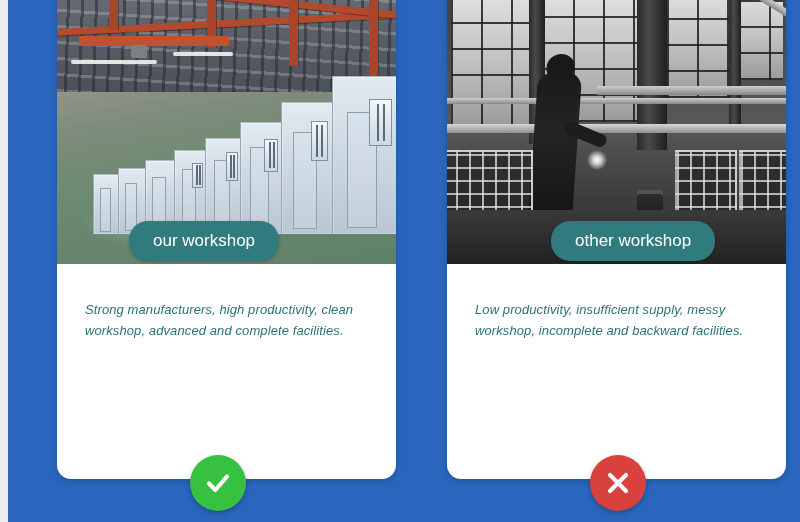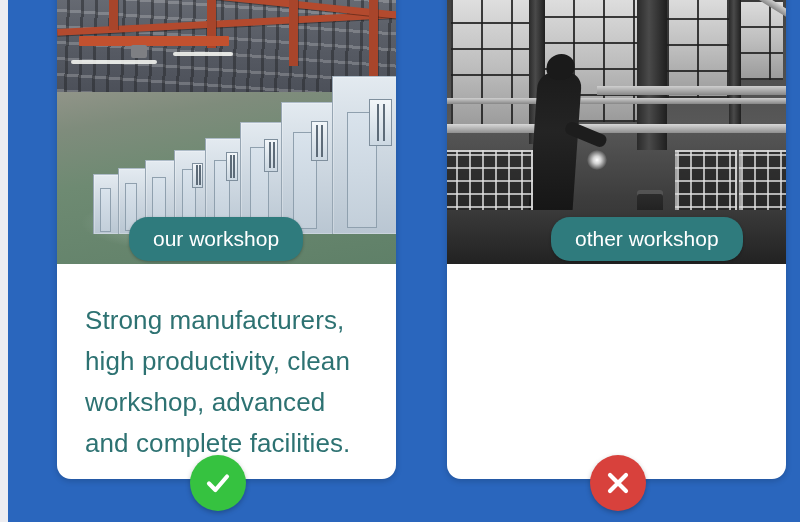--- a/index.html
+++ b/index.html
@@ -183,39 +183,40 @@
     box-shadow: inset 0 4px 0 rgba(200,200,200,.25);
   }
 
   
   .pill {
     position: absolute;
     left: 72px;
     bottom: 3px;
     background: #2f7b7d;
     color: #ffffff;
-    font-size: 21px;
+    font-size: 17px;
     line-height: 1;
     padding: 11px 24px 12px;
     border-radius: 19px;
     white-space: nowrap;
     box-shadow: 0 1px 3px rgba(0,0,0,0.25);
     z-index: 3;
   }
   .card.right .pill { left: 104px; }
 
   
   .card-body {
     padding: 36px 28px 0 28px;
   }
   .card-text {
     color: #2d7272;
-    font-size: 26px;
+    font-size: 13px;
     line-height: 1.58;
     letter-spacing: .1px;
+    font-style: italic;
   }
 
   
   .badge {
     position: absolute;
     width: 56px;
     height: 56px;
     border-radius: 50%;
     z-index: 6;
     display: flex;
@@ -319,20 +320,23 @@
         <div class="bw-cage" style="left:228px;width:62px;"></div>
         <div class="bw-cage" style="left:292px;width:56px;"></div>
 
         <div class="bw-drum" style="left:190px;"></div>
         <div class="bw-floor"></div>
       </div>
 
       <div class="pill">other workshop</div>
     </div>
 
+    <div class="card-body">
+      <p class="card-text">Low productivity, insufficient supply, messy workshop, incomplete and backward facilities.</p>
+    </div>
   </div>
 
   <div class="badge ok">
     <svg width="32" height="32" viewBox="0 0 32 32">
       <path d="M7 16.5 L13.4 23 L25 9.5" fill="none" stroke="#ffffff" stroke-width="4.2" stroke-linecap="round" stroke-linejoin="round"></path>
     </svg>
   </div>
 
   <div class="badge bad">
     <svg width="30" height="30" viewBox="0 0 30 30">

